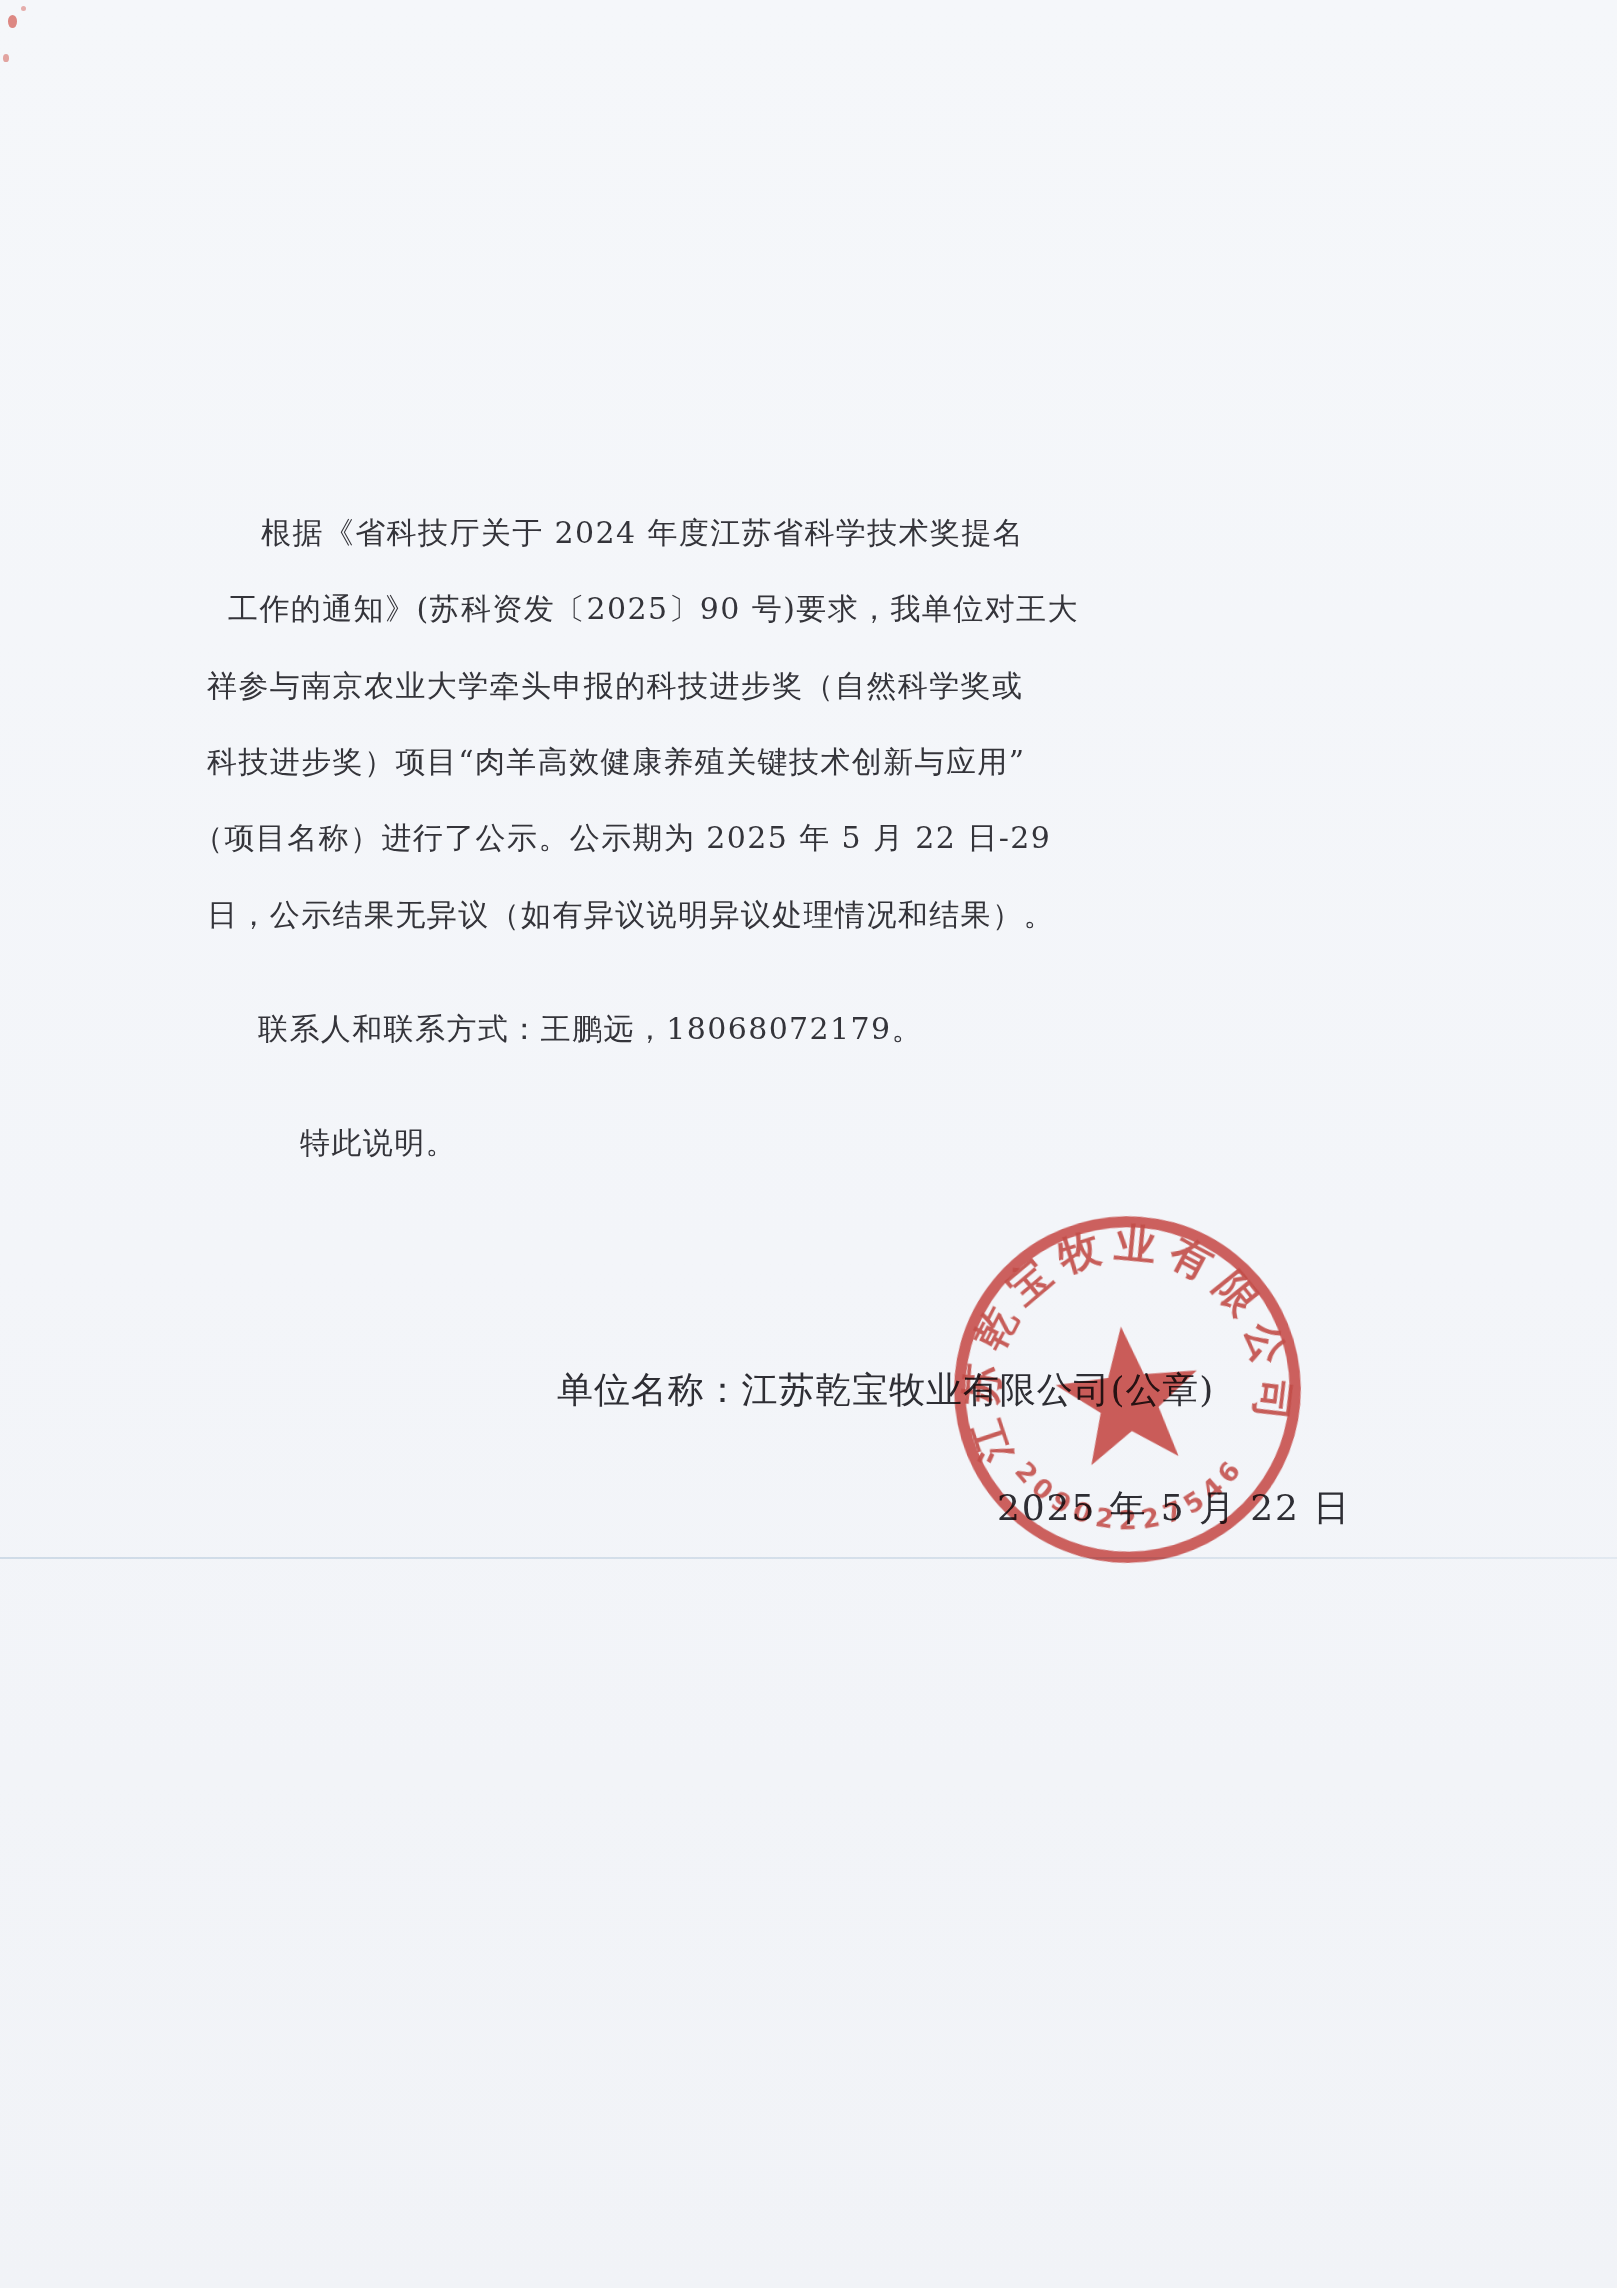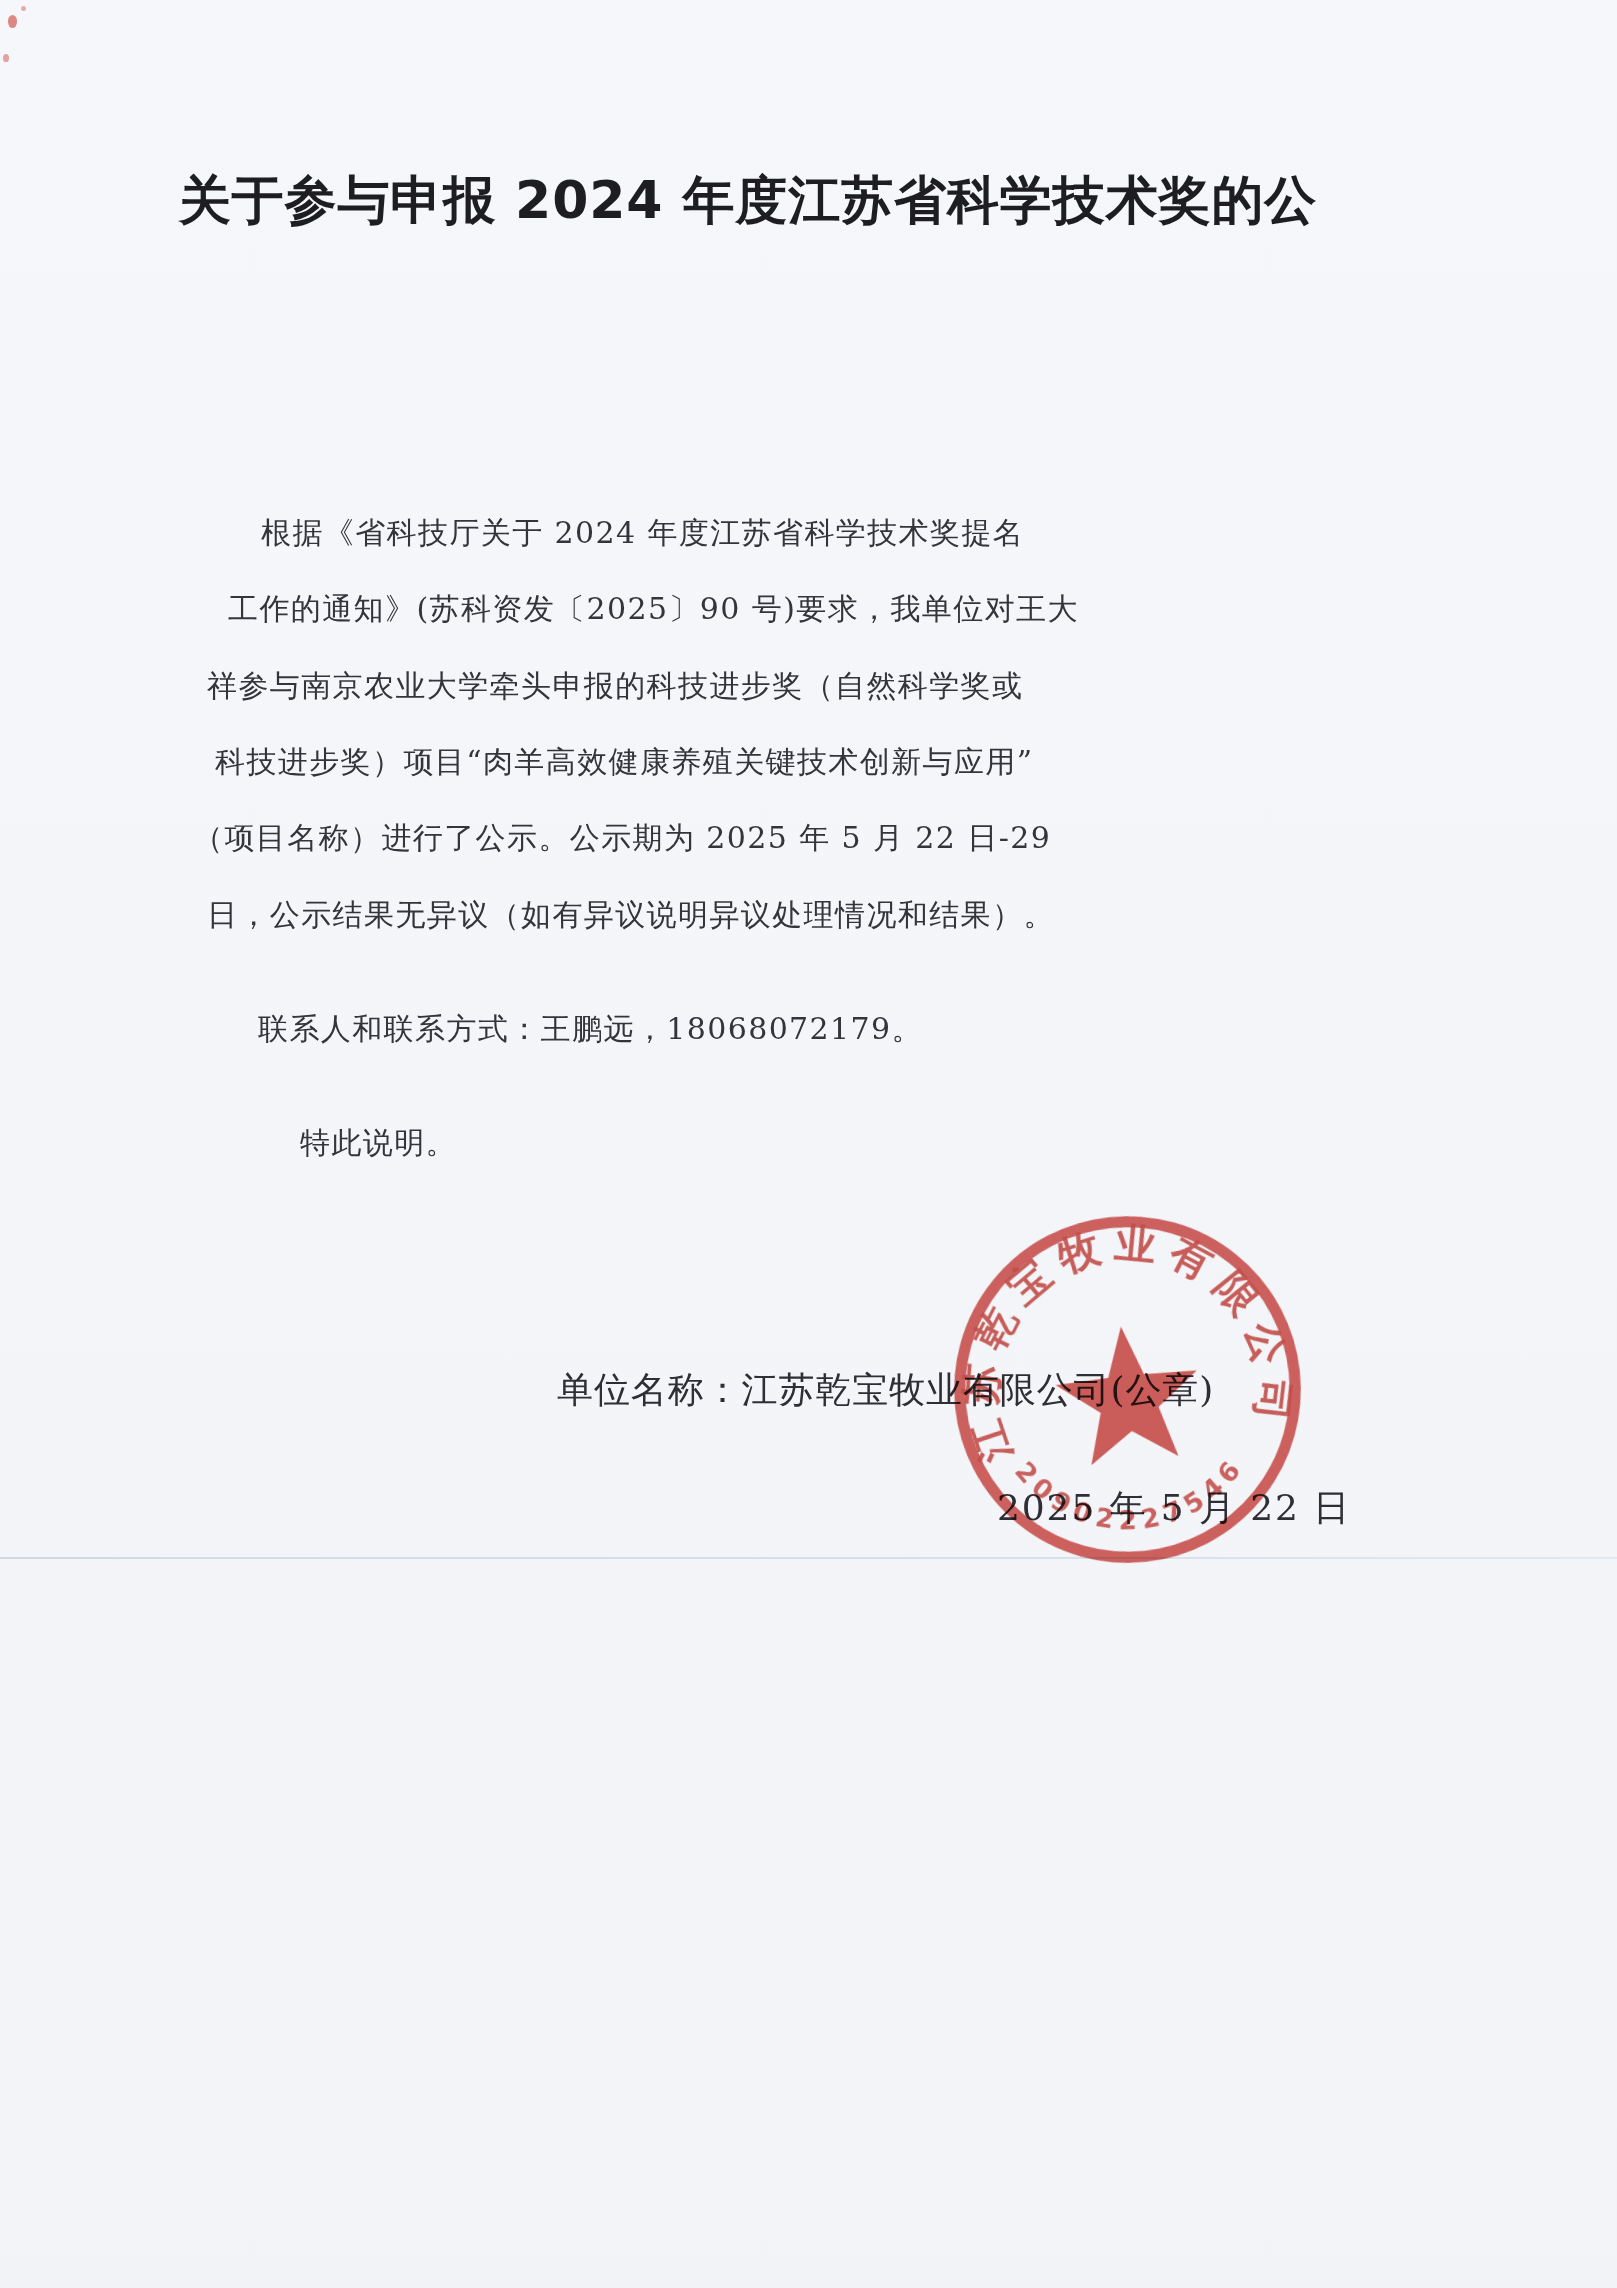--- a/index.html
+++ b/index.html
@@ -50,27 +50,26 @@
 <body>
 
 <div class="page">
 
   <div class="speck speck1"></div>
   <div class="speck speck2"></div>
   <div class="speck speck3"></div>
   <div class="scan-line"></div>
 
   <div class="abs title">
-    <div>关于参与申报 2024 年度江苏省科学技术奖的公</div>
   </div>
 
   <div class="abs bline" style="left:261px;top:513px;">根据《省科技厅关于 2024 年度江苏省科学技术奖提名</div>
   <div class="abs bline" style="left:207px;top:589px;margin-left:21px;">工作的通知》(苏科资发〔2025〕90 号)要求，我单位对王大</div>
   <div class="abs bline" style="left:207px;top:666px;font-family:Liberation Mono, monospace;">祥参与南京农业大学牵头申报的科技进步奖（自然科学奖或</div>
-  <div class="abs bline" style="left:207px;top:742px;margin-left:8px;">科技进步奖）项目“肉羊高效健康养殖关键技术创新与应用”</div>
+  <div class="abs bline" style="left:207px;top:742px;">科技进步奖）项目“肉羊高效健康养殖关键技术创新与应用”</div>
   <div class="abs bline" style="left:193px;top:818px;">（项目名称）进行了公示。公示期为 2025 年 5 月 22 日-29</div>
   <div class="abs bline" style="left:207px;top:895px;">日，公示结果无异议（如有异议说明异议处理情况和结果）。</div>
 
   <div class="abs bline" style="left:258px;top:1009px;">联系人和联系方式：王鹏远，18068072179。</div>
 
   <div class="abs bline" style="left:300px;top:1123px;">特此说明。</div>
 
   <div class="abs bline company-line" style="left:557px;top:1366px;">单位名称：江苏乾宝牧业有限公司(公章)</div>
   <div class="abs bline date-line" style="left:997px;top:1484px;">2025 年 5 月 22 日</div>
 

